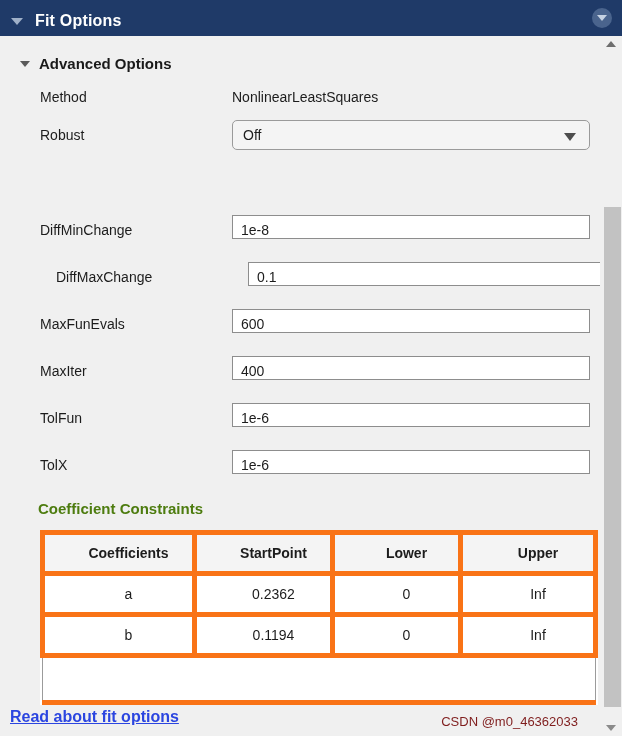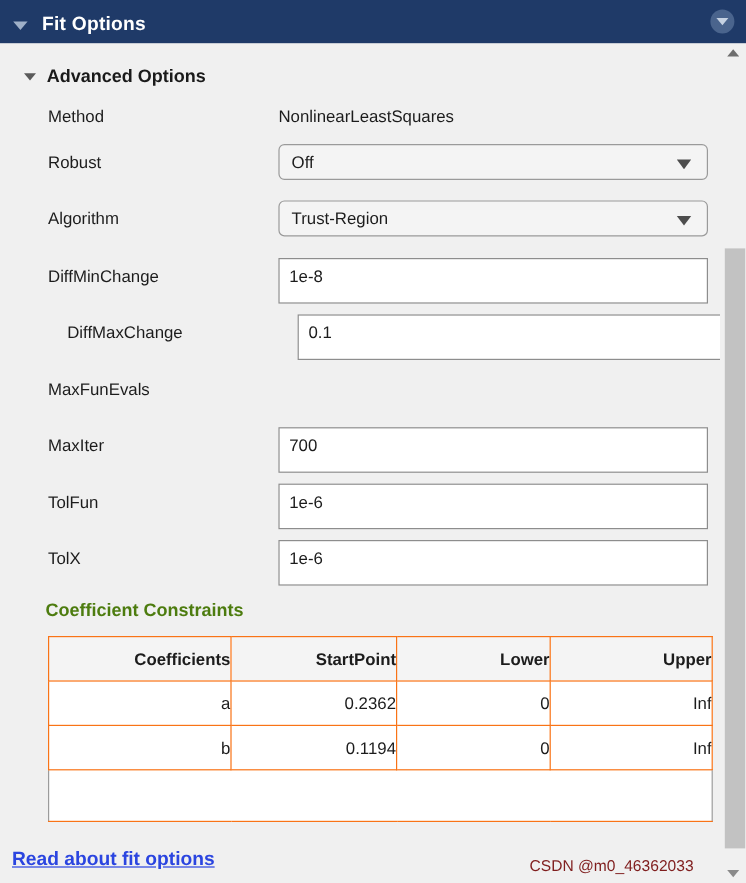--- a/index.html
+++ b/index.html
@@ -138,21 +138,21 @@
     border-right: 6px solid transparent;
     border-top: 8px solid #4d4d4d;
   }
 
   
   .tfield {
     position: absolute;
     left: 232px;
     top: 0px;
     width: 358px;
-    height: 38px;
+    height: 24px;
     background: #ffffff;
     border: 1px solid #8d8d8d;
     box-sizing: border-box;
   }
   .tfield .tval {
     position: absolute;
     left: 8px; top: 6px;
     font-size: 14px;
     color: #1c1c1c;
   }
@@ -172,22 +172,22 @@
     position: absolute;
     left: 40px;
     top: 494px;
     width: 553px;
     border-collapse: collapse;
     table-layout: fixed;
     background: #ffffff;
     font-size: 14px;
   }
   #cc-table th, #cc-table td {
-    border: 1px solid #f97316;
-    text-align: right;
+    border: 5px solid #f97316;
+    text-align: center;
     padding: 0 0 0 20px;
     height: 36px;
     font-weight: normal;
     color: #1c1c1c;
     overflow: hidden;
     white-space: nowrap;
   }
   #cc-table th {
     background: #f4f4f4;
     font-weight: bold;
@@ -293,50 +293,46 @@
       <div class="cval">Off</div>
       <div class="carrow"></div>
     </div>
   </div>
 
   <div class="row" style="top:46px;">
     <div class="lbl">Method</div>
     <div class="static-val">NonlinearLeastSquares</div>
   </div>
 
-  <div class="row" style="top:131px;">
-    <div class="lbl">Algorithm</div>
-    <div class="combo">
-      <div class="cval">Trust-Region</div>
-      <div class="carrow"></div>
-    </div>
-  </div>
 
   <div class="row" style="top:179px;">
     <div class="lbl">DiffMinChange</div>
     <div class="tfield">
       <div class="tval">1e-8</div>
     </div>
   </div>
 
   <div class="row" style="top:226px;margin-left:16px;">
     <div class="lbl">DiffMaxChange</div>
     <div class="tfield">
       <div class="tval">0.1</div>
     </div>
   </div>
 
   <div class="row" style="top:273px;padding-left:48px;">
     <div class="lbl">MaxFunEvals</div>
+    <div class="tfield">
+      <div class="tval">600</div>
+    </div>
   </div>
 
   <div class="row" style="top:320px;">
     <div class="lbl">MaxIter</div>
     <div class="tfield">
-      <div class="tval">700</div>
+      <div class="tval">400</div>
     </div>
   </div>
 
   <div class="row" style="top:367px;">
     <div class="lbl">TolFun</div>
     <div class="tfield">
       <div class="tval">1e-6</div>
     </div>
   </div>
 

